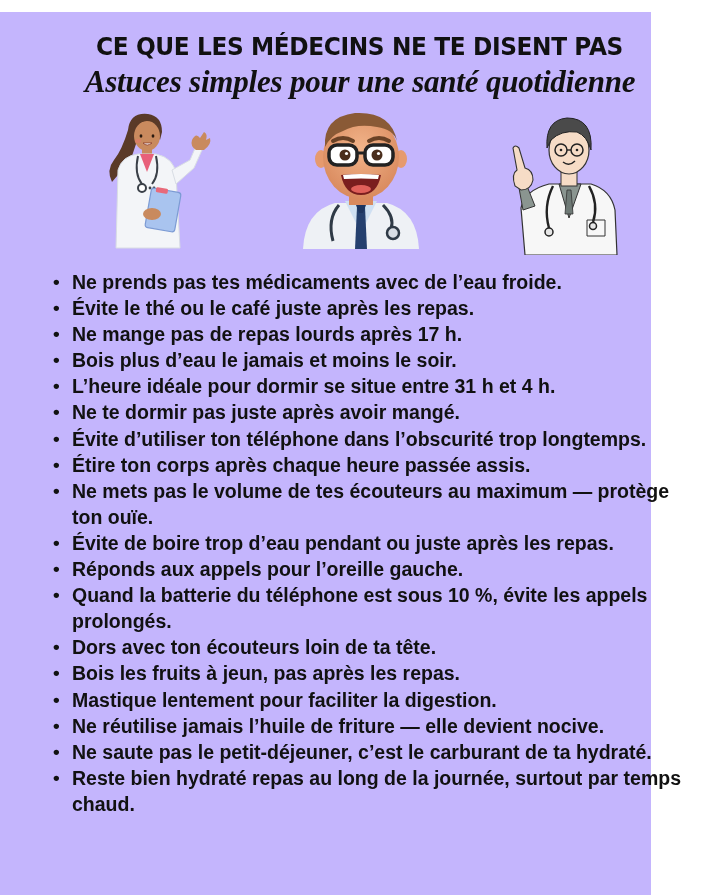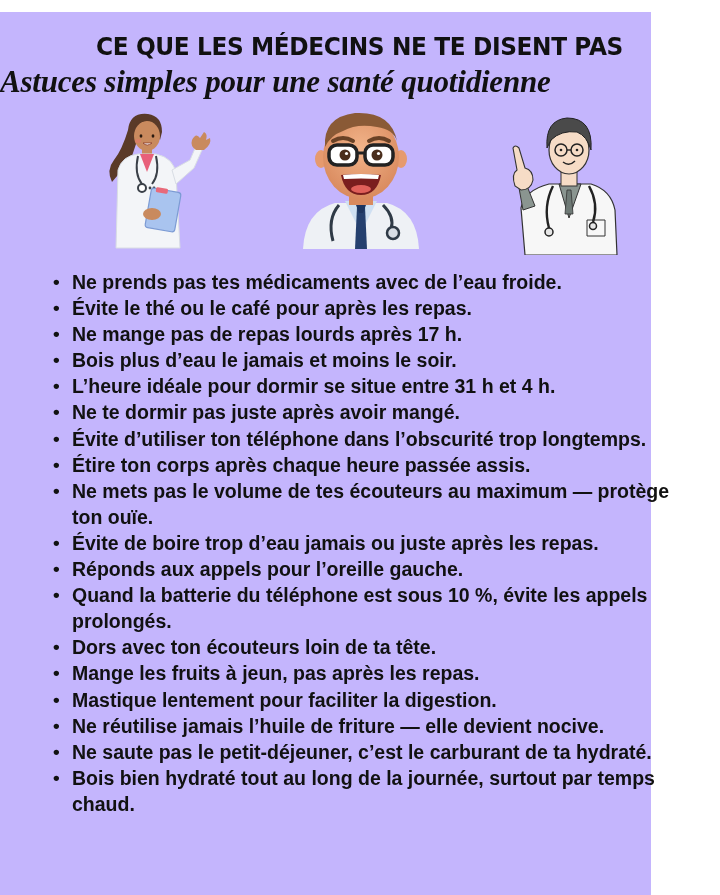--- a/index.html
+++ b/index.html
@@ -8,20 +8,21 @@
 
   .title {
     position: absolute; left: 0; top: 20px; width: 720px;
     text-align: center;
     font-family: "DejaVu Sans", sans-serif; font-weight: bold;
     font-size: 25px; letter-spacing: -0.4px; line-height: 30px; color: #111111;
     transform: scaleX(0.93); transform-origin: 352px 0;
   }
   .subtitle {
     position: absolute; left: 0; top: 52px; width: 720px;
+    text-align: center;
     font-family: "Liberation Serif", serif; font-style: italic; font-weight: bold;
     font-size: 31px; line-height: 36px; color: #111111; letter-spacing: -0.2px;
   }
 
   .illus { position: absolute; }
   .illus svg { display: block; width: 100%; height: 100%; }
   #illus-1 { left: 100px; top: 98px; width: 118px; height: 140px; }
   #illus-2 { left: 295px; top: 95px; width: 132px; height: 142px; }
   #illus-3 { left: 505px; top: 98px; width: 118px; height: 145px; }
 
@@ -156,21 +157,21 @@
     </svg>
   </div>
 
   <ul class="tips">
     <li>
         <span class="bullet">•</span>
         <span class="text">Ne prends pas tes médicaments avec de l’eau froide.</span>
       </li>
     <li>
         <span class="bullet">•</span>
-        <span class="text">Évite le thé ou le café pour après les repas.</span>
+        <span class="text">Évite le thé ou le café juste après les repas.</span>
       </li>
     <li>
         <span class="bullet">•</span>
         <span class="text">Ne mange pas de repas lourds après 17 h.</span>
       </li>
     <li>
         <span class="bullet">•</span>
         <span class="text">Bois plus d’eau le jamais et moins le soir.</span>
       </li>
     <li>
@@ -188,49 +189,49 @@
     <li>
         <span class="bullet">•</span>
         <span class="text">Étire ton corps après chaque heure passée assis.</span>
       </li>
     <li>
         <span class="bullet">•</span>
         <span class="text">Ne mets pas le volume de tes écouteurs au maximum — protège ton ouïe.</span>
       </li>
     <li>
         <span class="bullet">•</span>
-        <span class="text">Évite de boire trop d’eau jamais ou juste après les repas.</span>
+        <span class="text">Évite de boire trop d’eau pendant ou juste après les repas.</span>
       </li>
     <li>
         <span class="bullet">•</span>
         <span class="text">Réponds aux appels pour l’oreille gauche.</span>
       </li>
     <li>
         <span class="bullet">•</span>
         <span class="text">Quand la batterie du téléphone est sous 10 %, évite les appels prolongés.</span>
       </li>
     <li>
         <span class="bullet">•</span>
         <span class="text">Dors avec ton écouteurs loin de ta tête.</span>
       </li>
     <li>
         <span class="bullet">•</span>
-        <span class="text">Mange les fruits à jeun, pas après les repas.</span>
+        <span class="text">Bois les fruits à jeun, pas après les repas.</span>
       </li>
     <li>
         <span class="bullet">•</span>
         <span class="text">Mastique lentement pour faciliter la digestion.</span>
       </li>
     <li>
         <span class="bullet">•</span>
         <span class="text">Ne réutilise jamais l’huile de friture — elle devient nocive.</span>
       </li>
     <li>
         <span class="bullet">•</span>
         <span class="text">Ne saute pas le petit-déjeuner, c’est le carburant de ta hydraté.</span>
       </li>
     <li>
         <span class="bullet">•</span>
-        <span class="text">Bois bien hydraté tout au long de la journée, surtout par temps chaud.</span>
+        <span class="text">Reste bien hydraté repas au long de la journée, surtout par temps chaud.</span>
       </li>
   </ul>
 
 </div>
 
 </body></html>

